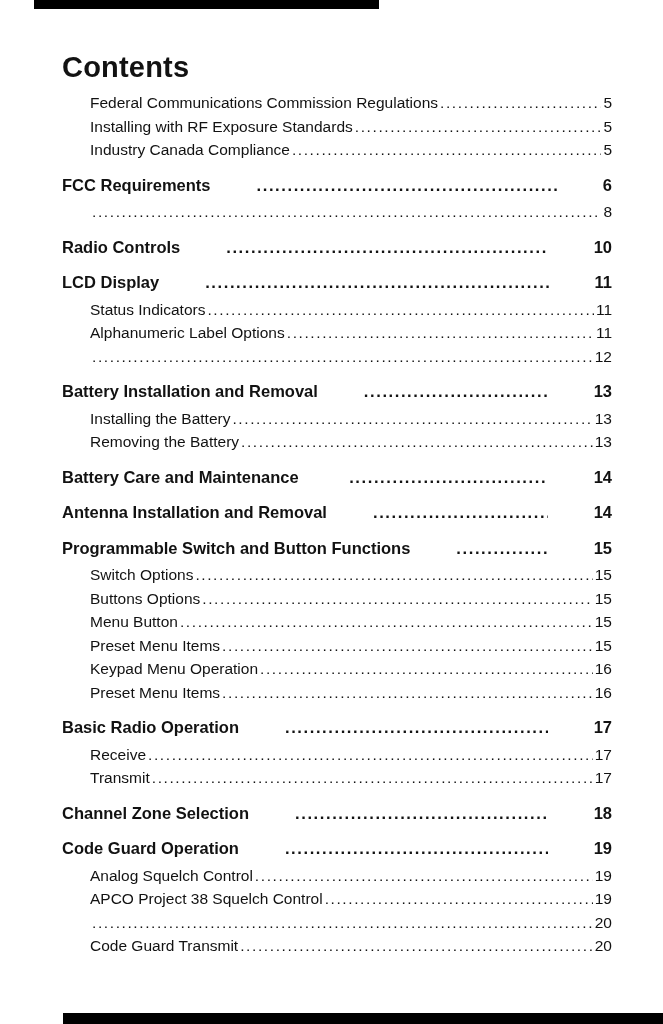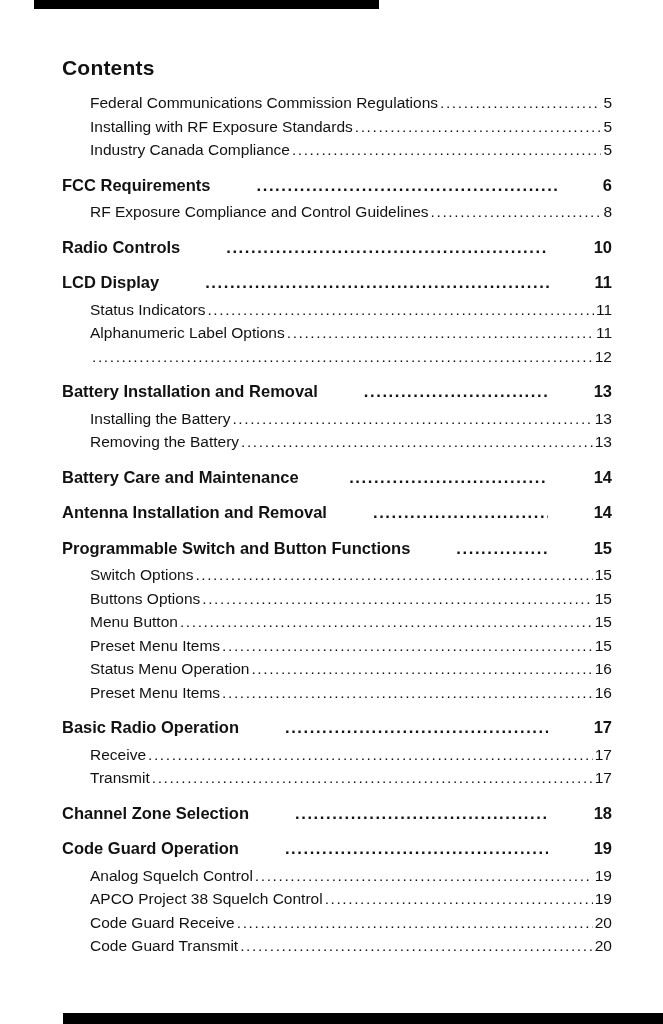--- a/index.html
+++ b/index.html
@@ -13,21 +13,21 @@
     color: #121212;
     margin: 0 auto;
   }
   .scan-bar { position: absolute; background: #000000; }
   .scan-bar.top    { left: 34px; top: 0;      width: 345px; height: 9px;  }
   .scan-bar.bottom { left: 63px; top: 1013px; width: 600px; height: 11px; }
 
   .toc { position: absolute; left: 62px; right: 51px; top: 54px; }
 
   .toc-heading {
-    font-size: 21px;
+    font-size: 29px;
     font-weight: bold;
     line-height: 27px;
     margin: 0 0 10px 0;
     letter-spacing: 0.2px;
   }
 
   .toc-row { display: flex; align-items: flex-end; line-height: 23.5px; }
   .toc-row.level1 {
     font-size: 16.5px;
     font-weight: bold;
@@ -71,21 +71,20 @@
           <span class="toc-title">Industry Canada Compliance</span>
           <span class="leader">........................................................................................................................................................................................................</span>
           <span class="page-num">5</span>
         </div>
         <div class="toc-row level1">
           <span class="toc-title">FCC Requirements</span>
           <span class="leader">........................................................................................................................................................................................................</span>
           <span class="page-num">6</span>
         </div>
         <div class="toc-row level2">
-          <span class="toc-title">RF Exposure Compliance and Control Guidelines</span>
           <span class="leader">........................................................................................................................................................................................................</span>
           <span class="page-num">8</span>
         </div>
         <div class="toc-row level1">
           <span class="toc-title">Radio Controls</span>
           <span class="leader">........................................................................................................................................................................................................</span>
           <span class="page-num">10</span>
         </div>
         <div class="toc-row level1">
           <span class="toc-title">LCD Display</span>
@@ -150,21 +149,21 @@
           <span class="toc-title">Menu Button</span>
           <span class="leader">........................................................................................................................................................................................................</span>
           <span class="page-num">15</span>
         </div>
         <div class="toc-row level2">
           <span class="toc-title">Preset Menu Items</span>
           <span class="leader">........................................................................................................................................................................................................</span>
           <span class="page-num">15</span>
         </div>
         <div class="toc-row level2">
-          <span class="toc-title">Status Menu Operation</span>
+          <span class="toc-title">Keypad Menu Operation</span>
           <span class="leader">........................................................................................................................................................................................................</span>
           <span class="page-num">16</span>
         </div>
         <div class="toc-row level2">
           <span class="toc-title">Preset Menu Items</span>
           <span class="leader">........................................................................................................................................................................................................</span>
           <span class="page-num">16</span>
         </div>
         <div class="toc-row level1">
           <span class="toc-title">Basic Radio Operation</span>
@@ -195,21 +194,20 @@
           <span class="toc-title">Analog Squelch Control</span>
           <span class="leader">........................................................................................................................................................................................................</span>
           <span class="page-num">19</span>
         </div>
         <div class="toc-row level2">
           <span class="toc-title">APCO Project 38 Squelch Control</span>
           <span class="leader">........................................................................................................................................................................................................</span>
           <span class="page-num">19</span>
         </div>
         <div class="toc-row level2">
-          <span class="toc-title">Code Guard Receive</span>
           <span class="leader">........................................................................................................................................................................................................</span>
           <span class="page-num">20</span>
         </div>
         <div class="toc-row level2">
           <span class="toc-title">Code Guard Transmit</span>
           <span class="leader">........................................................................................................................................................................................................</span>
           <span class="page-num">20</span>
         </div>
       </div>
   </div>

